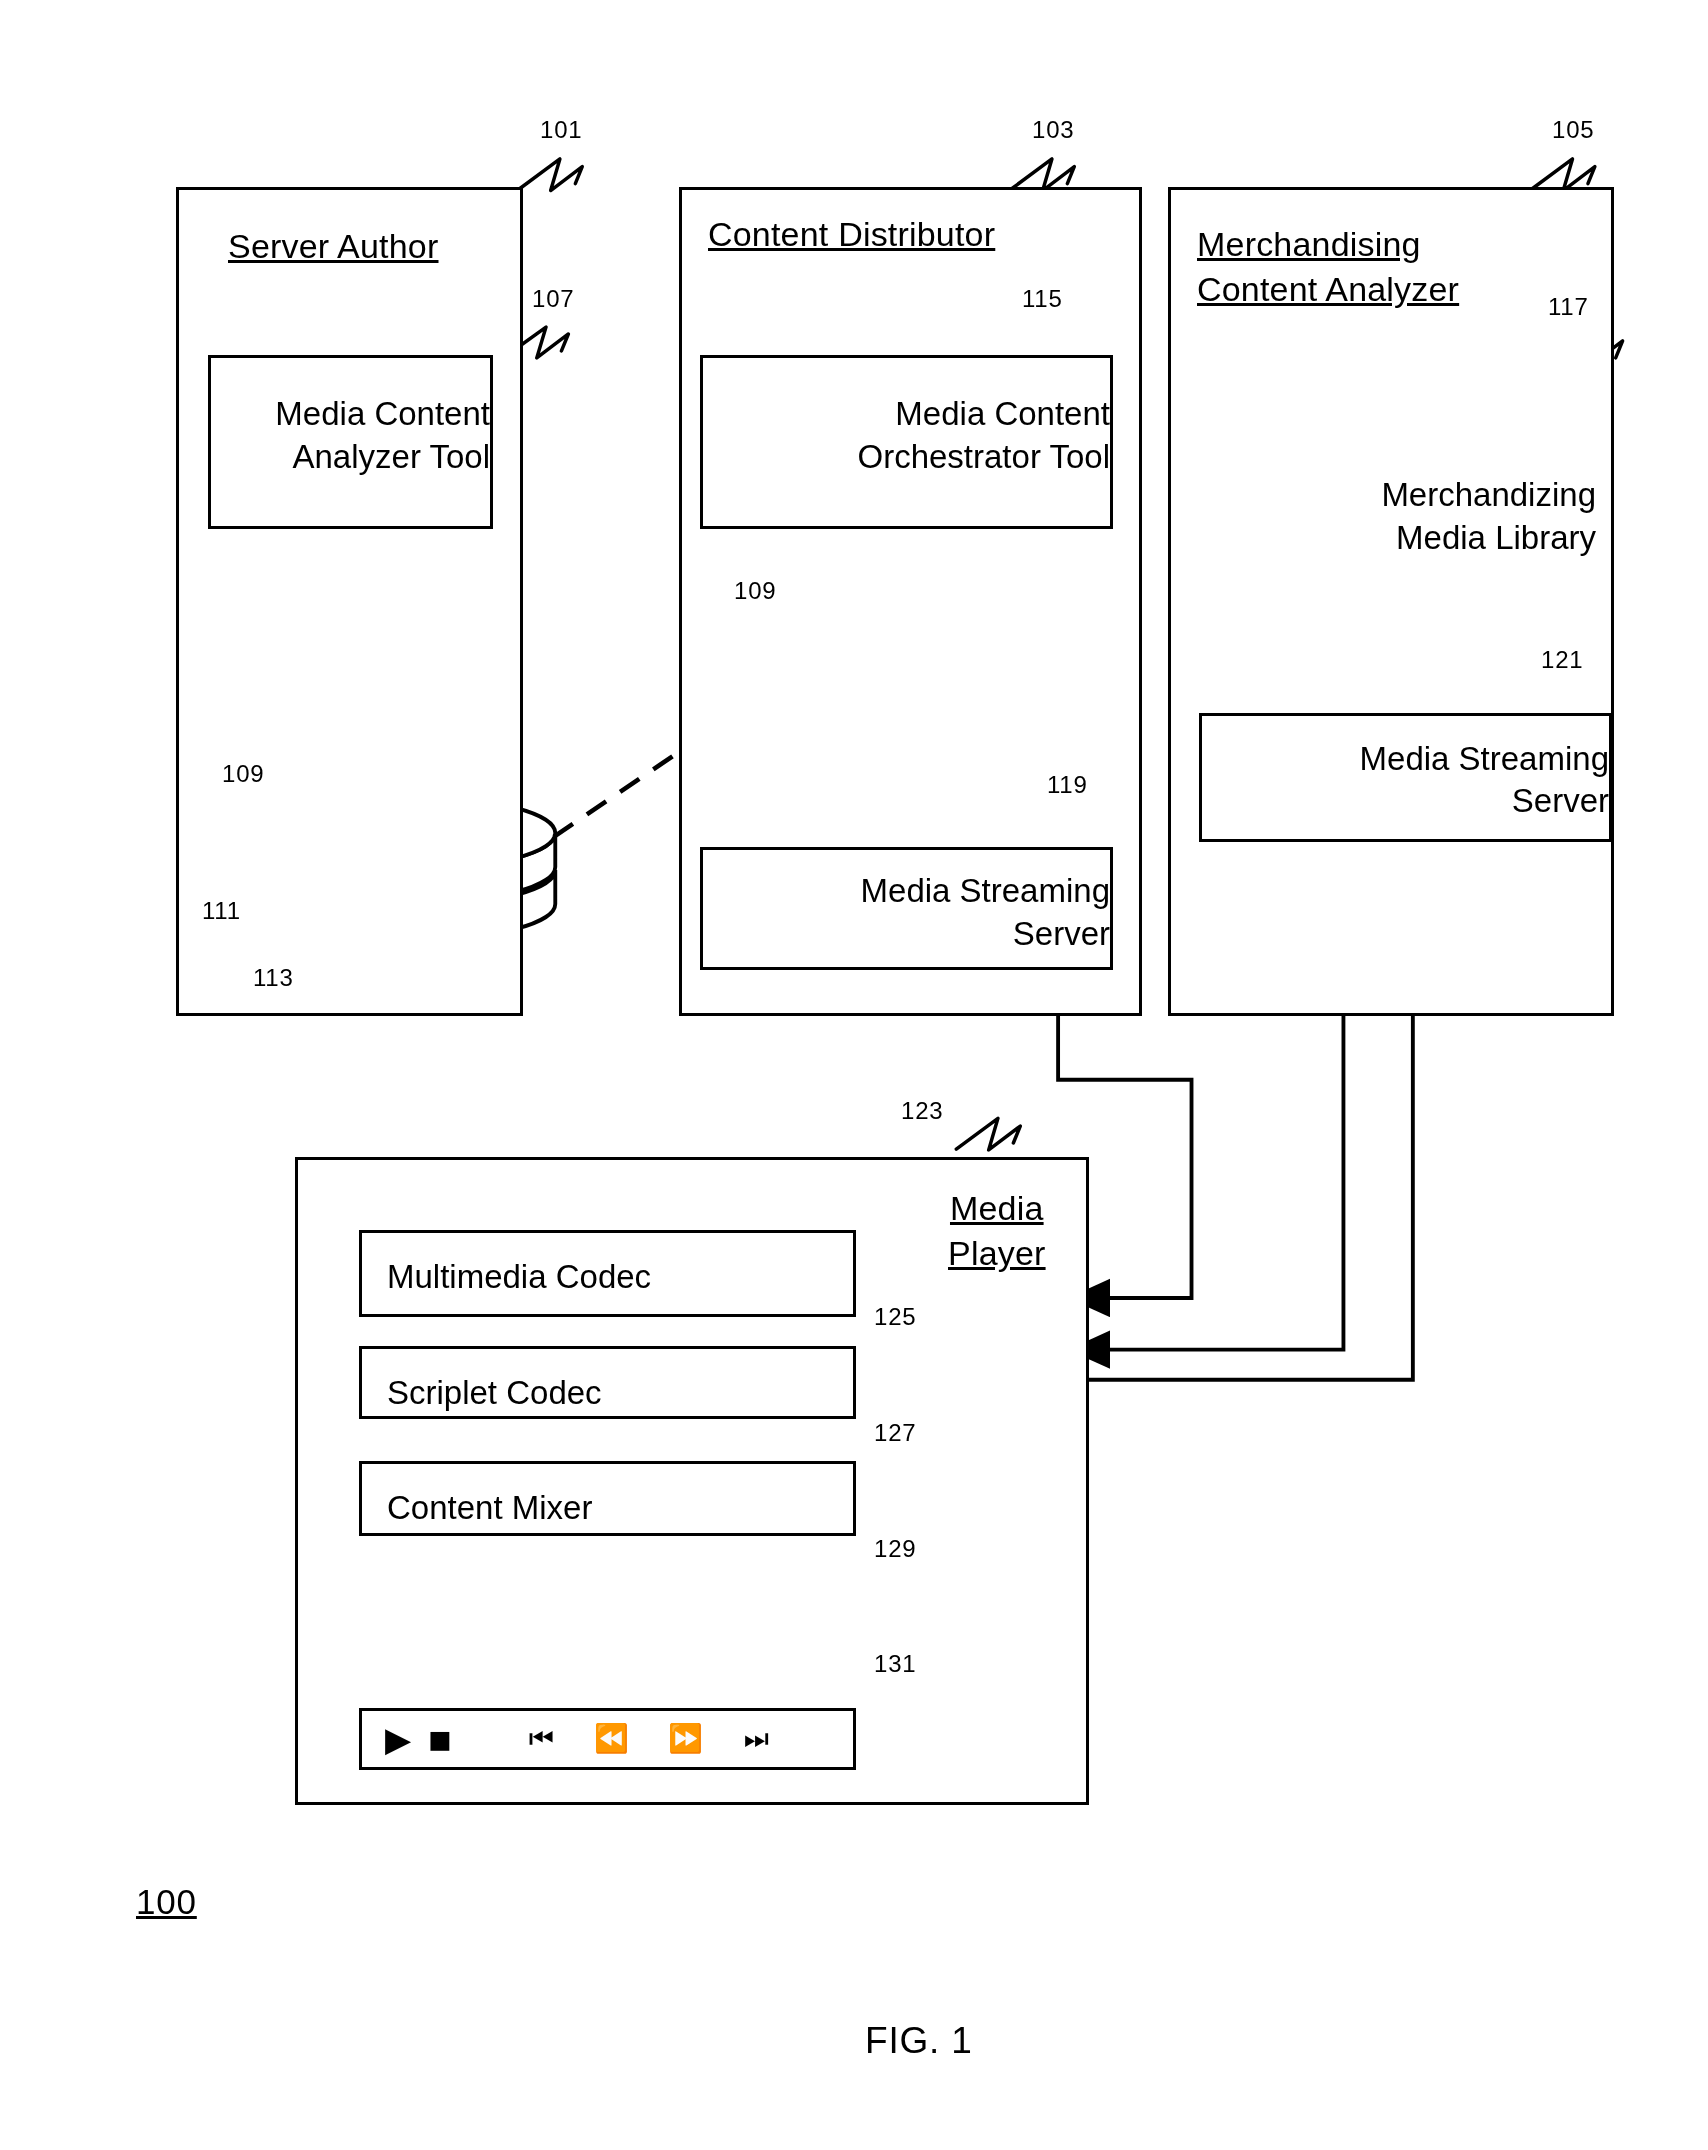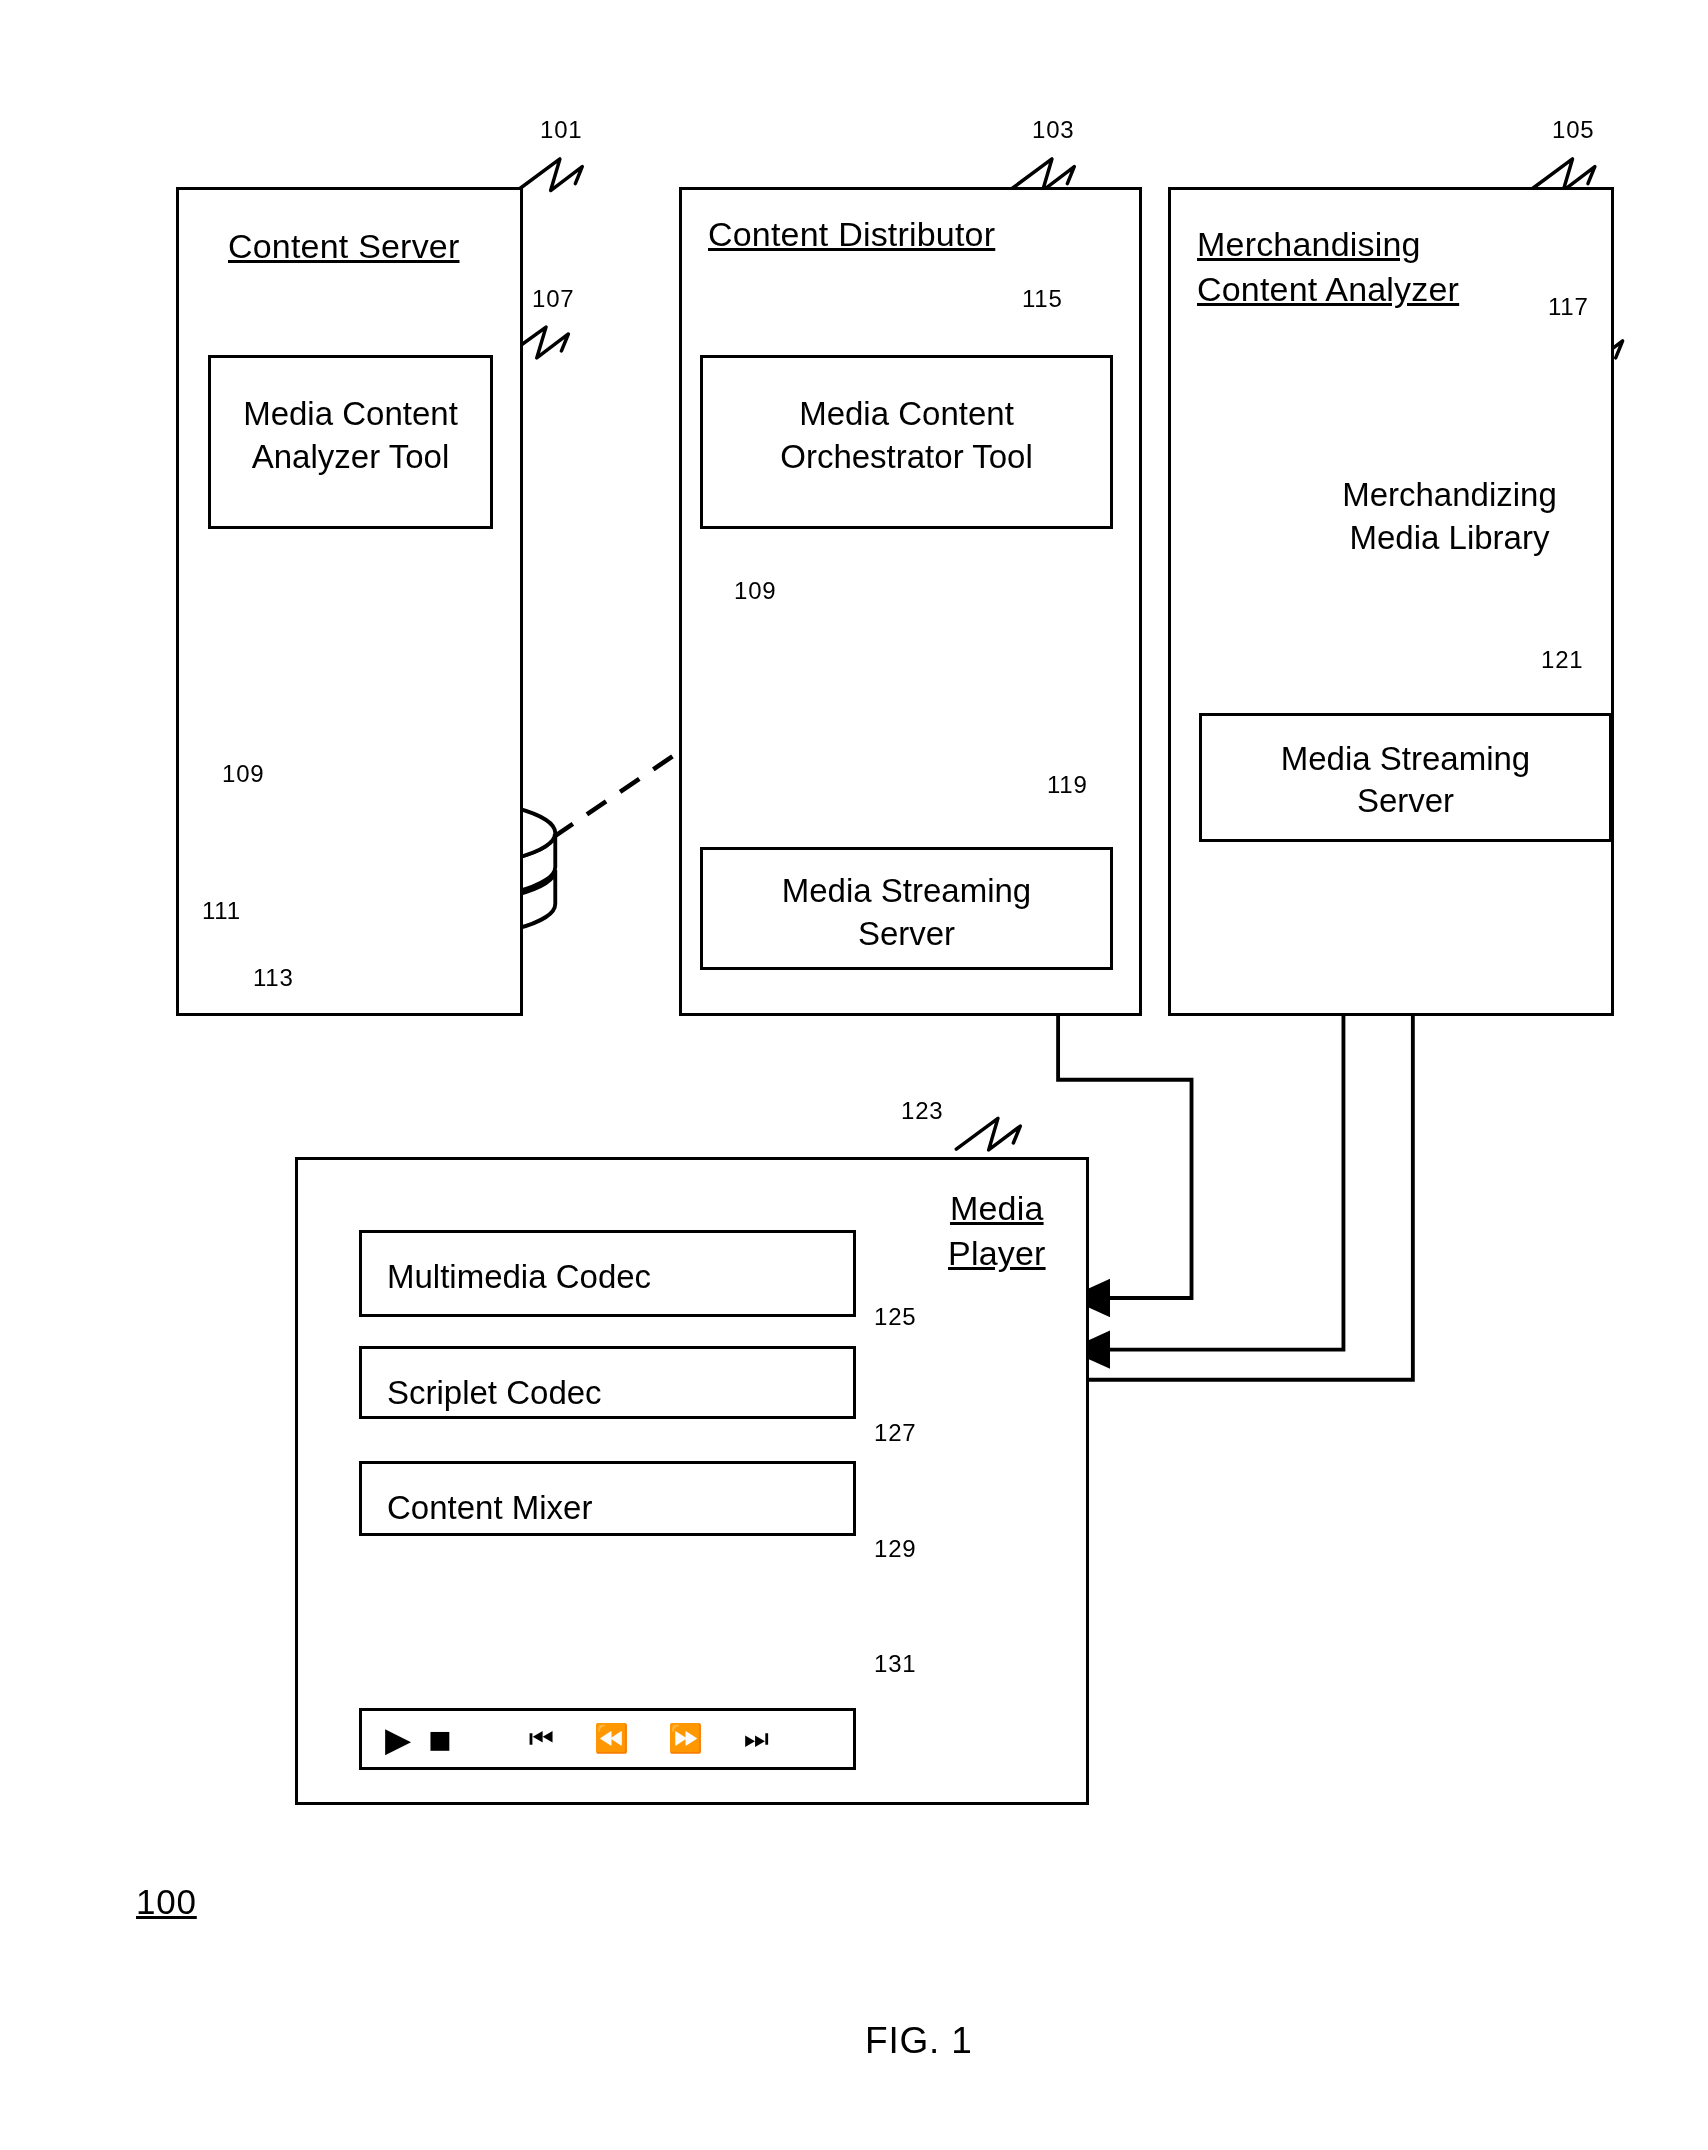--- a/index.html
+++ b/index.html
@@ -4,21 +4,21 @@
 <style>
   html,body{margin:0;padding:0;background:#fff;}
   body{font-family:"Liberation Sans",sans-serif;color:#000;}
   #page{position:relative;width:1709px;height:2151px;background:#fff;overflow:hidden;}
 
   
   .box{position:absolute;border:3.1px solid #000;background:#fff;box-sizing:border-box;}
   .panel{position:absolute;border:3.9px solid #000;background:#fff;box-sizing:border-box;}
   .ptitle{position:absolute;font-size:34px;text-decoration:underline;line-height:1.32;
           letter-spacing:0.2px;white-space:pre-line;}
-  .bxlabel{position:absolute;font-size:33px;line-height:1.30;text-align:center;width:100%;
+  .bxlabel{position:absolute;font-size:33px;line-height:1.30;text-align:right;width:100%;
            left:0;}
   .reftag{position:absolute;font-size:24px;font-weight:400;letter-spacing:0.8px;}
   .figcap{position:absolute;font-size:37px;letter-spacing:0.8px;}
   .figno{position:absolute;font-size:35px;text-decoration:underline;letter-spacing:0.8px;}
 
   svg.lay{position:absolute;left:0;top:0;width:1709px;height:2151px;pointer-events:none;}
 
   .ctrlbar{position:absolute;border:3.1px solid #000;box-sizing:border-box;background:#fff;
            display:flex;align-items:center;}
   .ctrlbar span{display:inline-block;color:#000;}
@@ -91,21 +91,21 @@
 
     <g stroke="#000" stroke-width="5" fill="none">
       <path d="M1742,1092 L1742,1750 L1432,1750" marker-end="url(#ah)"></path>
     </g>
     <g stroke="#000" stroke-width="5" fill="none">
       <path d="M1412,1789 L1832,1789 L1832,1112" marker-end="url(#ah)"></path>
     </g>
   </svg>
 
   <div class="panel" style="left:176px;top:187px;width:347px;height:829px;"></div>
-  <div class="ptitle" style="left:228px;top:224px;">Content Server</div>
+  <div class="ptitle" style="left:228px;top:224px;">Server Author</div>
   <div class="reftag" style="left:540px;top:116px;">101</div>
 
   <div class="box" style="left:208px;top:355px;width:285px;height:174px;">
     <div class="bxlabel" style="top:35px;white-space:pre-line;">Media Content
 Analyzer Tool</div>
   </div>
   <div class="reftag" style="left:532px;top:285px;">107</div>
 
   <div class="reftag" style="left:222px;top:760px;">109</div>
   <div class="reftag" style="left:202px;top:897px;">111</div>

